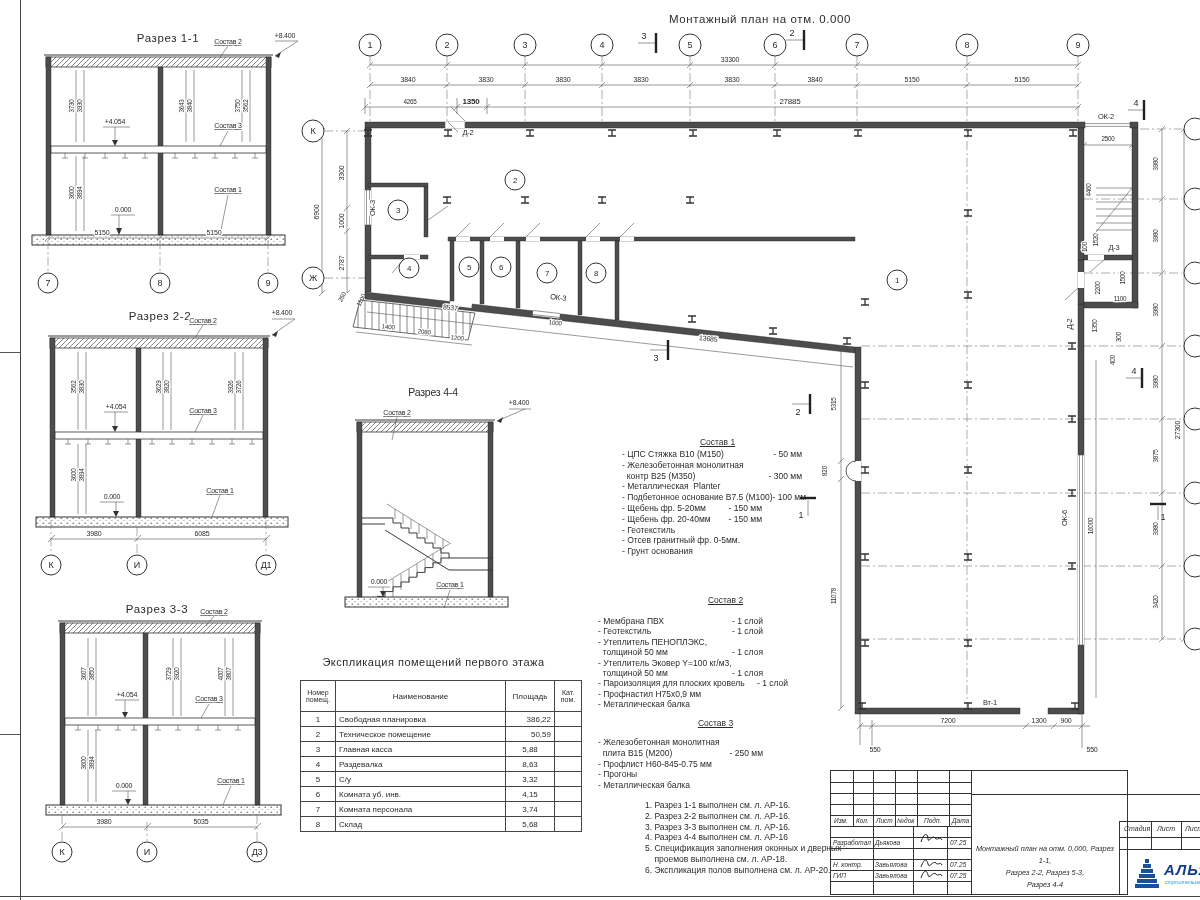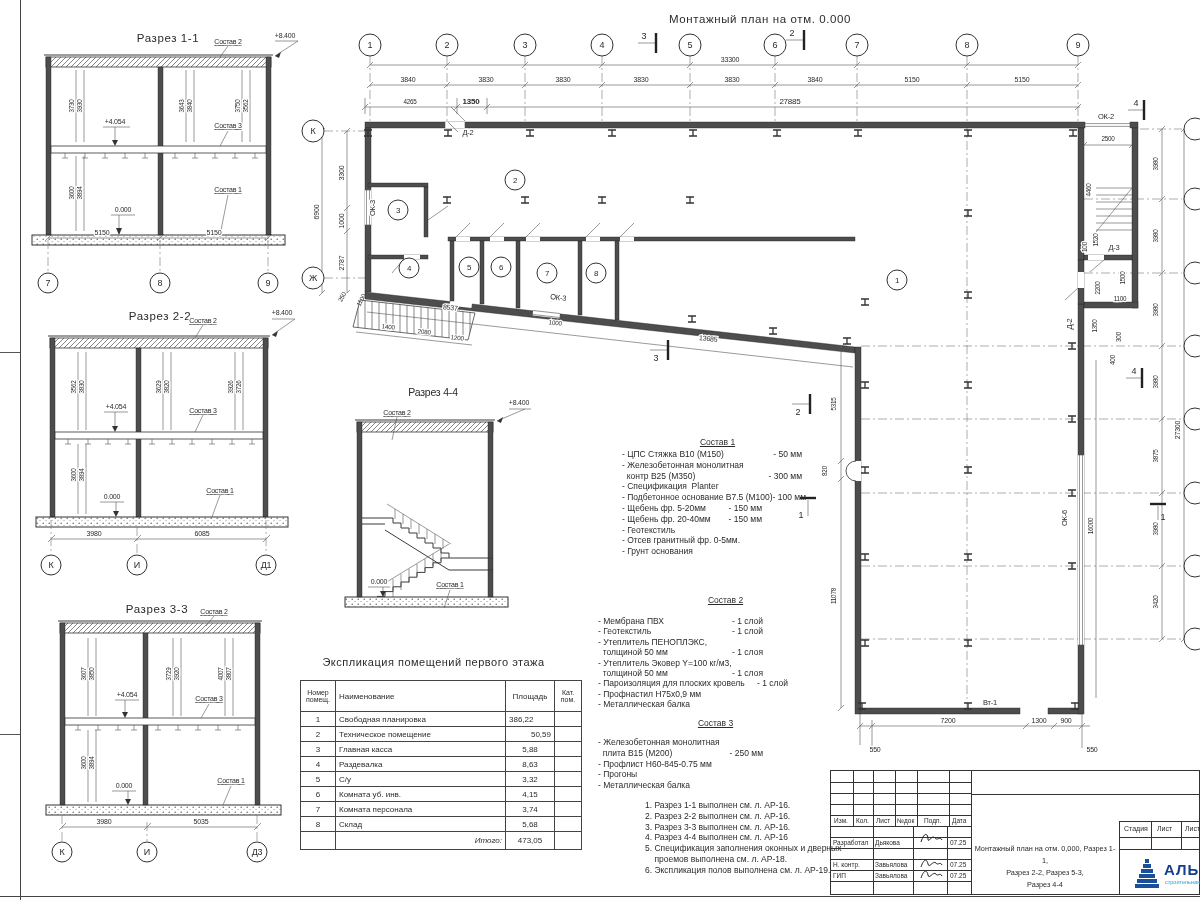--- a/index.html
+++ b/index.html
@@ -501,21 +501,21 @@
       <circle cx="296" cy="263" r="10" fill="#fff" stroke="#333"></circle>
         <text class="f8" x="296" y="266" text-anchor="middle">8</text>
     </g>
   </svg>
 
   <div class="abs lbl und b" style="left:660px;top:437px;width:115px;text-align:center;font-weight:normal;">Состав 1</div>
   <div class="abs" style="left:598px;top:449px;width:180px;margin-left:24px;">
     <div class="lbl" style="position:static;display:flex"><span>- ЦПС Стяжка В10 (М150)</span><span style="margin-left:auto">- 50 мм</span></div>
     <div class="lbl" style="position:static;display:flex"><span>- Железобетонная монолитная</span><span style="margin-left:auto"></span></div>
     <div class="lbl" style="position:static;display:flex"><span>  контр В25 (М350)</span><span style="margin-left:auto">- 300 мм</span></div>
-    <div class="lbl" style="position:static;display:flex"><span>- Спецификация  Planter</span><span style="margin-left:auto"></span></div>
+    <div class="lbl" style="position:static;display:flex"><span>- Металлическая  Planter</span><span style="margin-left:auto"></span></div>
     <div class="lbl" style="position:static;display:flex"><span>- Подбетонное основание В7.5 (М100)</span><span style="margin-left:auto">- 100 мм</span></div>
     <div class="lbl" style="position:static;display:flex"><span>- Щебень фр. 5-20мм</span><span style="margin-left:auto;margin-right:40px">- 150 мм</span></div>
     <div class="lbl" style="position:static;display:flex"><span>- Щебень фр. 20-40мм</span><span style="margin-left:auto;margin-right:40px">- 150 мм</span></div>
     <div class="lbl" style="position:static;display:flex"><span>- Геотекстиль</span><span style="margin-left:auto"></span></div>
     <div class="lbl" style="position:static;display:flex"><span>- Отсев гранитный фр. 0-5мм.</span><span style="margin-left:auto"></span></div>
     <div class="lbl" style="position:static;display:flex"><span>- Грунт основания</span><span style="margin-left:auto"></span></div>
   </div>
 
   <div class="abs lbl und" style="left:668px;top:595px;width:115px;text-align:center;">Состав 2</div>
   <div class="abs" style="left:598px;top:616px;width:190px;">
@@ -539,36 +539,36 @@
     <div class="lbl" style="position:static;display:flex"><span>- Металлическая балка</span><span style="margin-left:auto"></span></div>
   </div>
 
   <div class="abs" style="left:645px;top:800px;">
     <div class="lbl" style="position:static">1. Разрез 1-1 выполнен см. л. АР-16.</div>
     <div class="lbl" style="position:static">2. Разрез 2-2 выполнен см. л. АР-16.</div>
     <div class="lbl" style="position:static">3. Разрез 3-3 выполнен см. л. АР-16.</div>
     <div class="lbl" style="position:static">4. Разрез 4-4 выполнен см. л. АР-16</div>
     <div class="lbl" style="position:static">5. Спецификация заполнения оконных и дверных</div>
     <div class="lbl" style="position:static">    проемов выполнена см. л. АР-18.</div>
-    <div class="lbl" style="position:static">6. Экспликация полов выполнена см. л. АР-19.</div>
+    <div class="lbl" style="position:static">6. Экспликация полов выполнена см. л. АР-20.</div>
   </div>
 
   <div class="abs lbl" style="left:300px;top:657px;width:267px;text-align:center;font-size:11px;letter-spacing:.5px;">Экспликация помещений первого этажа</div>
   <table id="expl" class="abs" style="left:300px;top:680px;border:1.4px solid #333;">
     <tbody>
         <tr>
       <td style="width:28px;font-size:7px;white-space:normal;text-align:center;height:30px">Номер помещ.</td>
-      <td style="width:163px;text-align:left">Наименование</td>
+      <td style="width:163px;text-align:center">Наименование</td>
       <td style="width:42px;text-align:center">Площадь</td>
       <td style="width:20px;font-size:7px;white-space:normal;text-align:center">Кат. пом.</td>
     </tr>
     <tr>
           <td style="text-align:center">1</td>
           <td>Свободная планировка</td>
-          <td style="text-align:left">386,22</td>
+          <td style="text-align:right">386,22</td>
           <td></td>
         </tr>
     <tr>
           <td style="text-align:center">2</td>
           <td>Техническое помещение</td>
           <td style="text-align:right">50,59</td>
           <td></td>
         </tr>
     <tr>
           <td style="text-align:center">3</td>
@@ -599,30 +599,24 @@
           <td>Комната персонала</td>
           <td style="text-align:center">3,74</td>
           <td></td>
         </tr>
     <tr>
           <td style="text-align:center">8</td>
           <td>Склад</td>
           <td style="text-align:center">5,68</td>
           <td></td>
         </tr>
-    <tr>
-          <td style="height:17px"></td>
-          <td style="text-align:right;font-style:italic">Итого:</td>
-          <td style="text-align:center">473,05</td>
-          <td></td>
-        </tr>
   </tbody>
     </table>
 
-  <div class="abs" style="left:830px;top:770px;width:370px;height:125px;border:1.4px solid #333;box-sizing:border-box;">
+  <div class="abs" style="left:830px;top:770px;width:298px;height:125px;border:1.4px solid #333;box-sizing:border-box;font-style:italic;">
 
     <div class="tbline" style="left:0;top:11px;width:140px;height:1px"></div>
     <div class="tbline" style="left:0;top:22px;width:140px;height:1px"></div>
     <div class="tbline" style="left:0;top:33px;width:140px;height:1px"></div>
     <div class="tbline" style="left:0;top:44px;width:140px;height:1px"></div>
     <div class="tbline" style="left:0;top:55px;width:140px;height:1px"></div>
     <div class="tbline" style="left:0;top:66px;width:140px;height:1px"></div>
     <div class="tbline" style="left:0;top:77px;width:140px;height:1px"></div>
     <div class="tbline" style="left:0;top:88px;width:140px;height:1px"></div>
     <div class="tbline" style="left:0;top:99px;width:140px;height:1px"></div>

